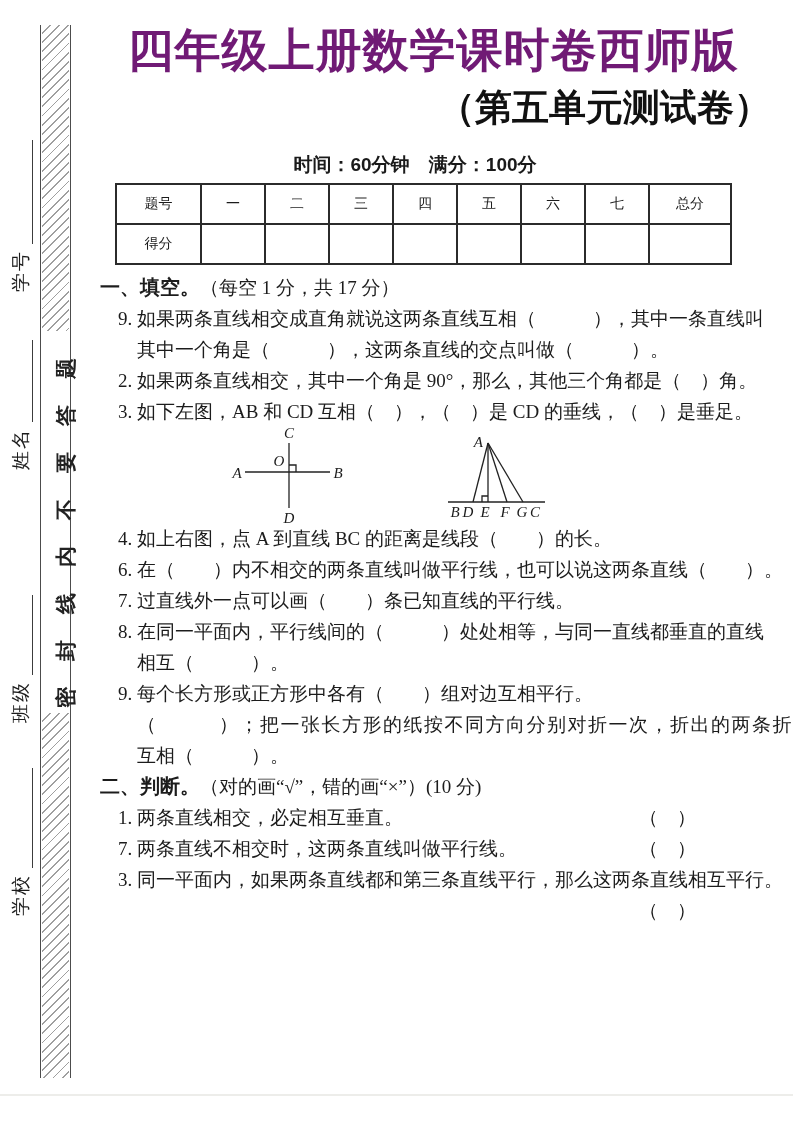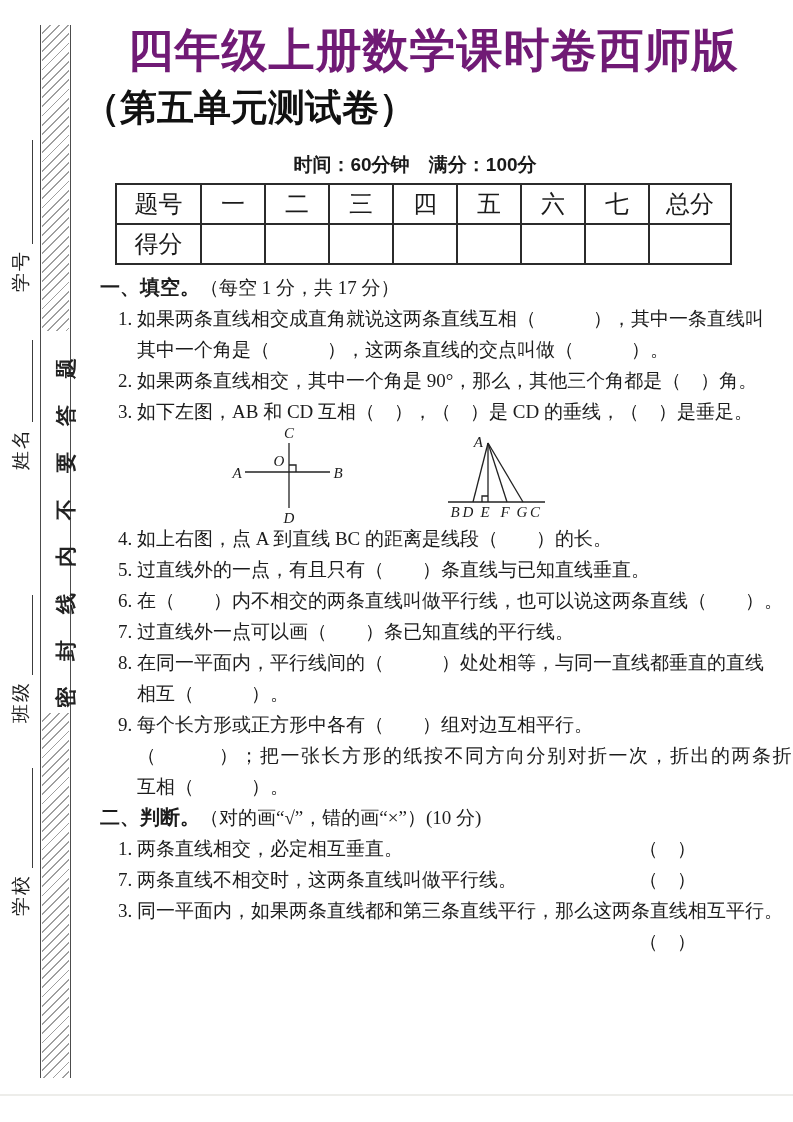--- a/index.html
+++ b/index.html
@@ -21,30 +21,30 @@
   .hatch-bottom{top:688px;bottom:0;}
   .seal-text{position:absolute;left:-144px;top:516px;width:400px;height:28px;
              transform:rotate(-90deg);text-align:center;font-size:21px;font-weight:600;
              letter-spacing:26px;padding-left:20px;white-space:nowrap;color:#222;}
   .page-edge{position:absolute;left:0;right:0;top:1094px;height:2px;background:#ededea;}
 
   
   .title{position:absolute;top:20px;left:95px;width:676px;margin:0;text-align:center;
          font-family:"Liberation Sans","DejaVu Sans",sans-serif;font-weight:bold;font-size:46px;
          letter-spacing:1px;color:#701a75;}
-  .subtitle{position:absolute;top:83px;left:83px;width:676px;margin:0;text-align:left;
+  .subtitle{position:absolute;top:83px;left:95px;width:676px;margin:0;text-align:right;
             font-family:"Liberation Sans","DejaVu Sans",sans-serif;font-weight:bold;font-size:37px;color:#111;}
   .meta{position:absolute;top:152px;left:100px;width:630px;text-align:center;
         font-family:"Liberation Sans","DejaVu Sans",sans-serif;font-weight:bold;font-size:19px;color:#1a1a1a;}
   .meta span + span{margin-left:14px;}
 
   
   .score-table{position:absolute;left:115px;top:183px;border-collapse:collapse;table-layout:fixed;}
   .score-table td{border:2px solid #2b2b2b;height:38px;text-align:center;vertical-align:middle;
-                  font-size:24px;padding:0;}
+                  font-size:14px;padding:0;}
 
   
   .content{position:absolute;left:100px;top:272px;width:666px;font-size:19px;color:#1c1c1c;}
   .line{line-height:31px;white-space:nowrap;}
   .q{padding-left:18px;}
   .cont{padding-left:37px;}
   .sp1{letter-spacing:3px;}
   .sp2{letter-spacing:1.5px;}
   .sec-head .t{font-weight:bold;font-family:"Liberation Sans","DejaVu Sans",sans-serif;font-size:20px;}
   .sec-head .n{font-size:19px;text-align:center;}
@@ -136,21 +136,21 @@
     </tr>
   </tbody>
     </table>
 
   <div class="content">
 
     <div class="line sec-head">
       <span class="t">一、填空。</span><span class="n">（每空 1 分，共 17 分）</span>
     </div>
 
-    <div class="line q">1. 如果两条直线相交成直角就说这两条直线互相（　　　），其中一条直线叫</div>
+    <div class="line q">9. 如果两条直线相交成直角就说这两条直线互相（　　　），其中一条直线叫</div>
     <div class="line cont">其中一个角是（　　　），这两条直线的交点叫做（　　　）。</div>
     <div class="line q">2. 如果两条直线相交，其中一个角是 90°，那么，其他三个角都是（　）角。</div>
     <div class="line q">3. 如下左图，AB 和 CD 互相（　），（　）是 CD 的垂线，（　）是垂足。</div>
 
     <div class="fig-row">
       <svg class="fig1" width="160" height="100">
         <line x1="19" y1="48" x2="104" y2="48"></line>
         <line x1="63" y1="19" x2="63" y2="84"></line>
         <polyline points="63,41 70,41 70,48"></polyline>
         <text x="11" y="54" text-anchor="middle">A</text>
@@ -170,21 +170,20 @@
         <text x="32" y="90" text-anchor="middle">B</text>
         <text x="45" y="90" text-anchor="middle">D</text>
         <text x="62" y="90" text-anchor="middle">E</text>
         <text x="82" y="90" text-anchor="middle">F</text>
         <text x="99" y="90" text-anchor="middle">G</text>
         <text x="112" y="90" text-anchor="middle">C</text>
       </svg>
     </div>
 
     <div class="line q">4. 如上右图，点 A 到直线 BC 的距离是线段（　　）的长。</div>
-    <div class="line q">5. 过直线外的一点，有且只有（　　）条直线与已知直线垂直。</div>
     <div class="line q">6. 在（　　）内不相交的两条直线叫做平行线，也可以说这两条直线（　　）。</div>
     <div class="line q">7. 过直线外一点可以画（　　）条已知直线的平行线。</div>
     <div class="line q">8. 在同一平面内，平行线间的（　　　）处处相等，与同一直线都垂直的直线</div>
     <div class="line cont">相互（　　　）。</div>
     <div class="line q">9. 每个长方形或正方形中各有（　　）组对边互相平行。</div>
     <div class="line cont sp2">（　　　）；把一张长方形的纸按不同方向分别对折一次，折出的两条折痕</div>
     <div class="line cont">互相（　　　）。</div>
 
     <div class="line sec-head">
       <span class="t">二、判断。</span><span class="n">（对的画“√”，错的画“×”）(10 分)</span>

